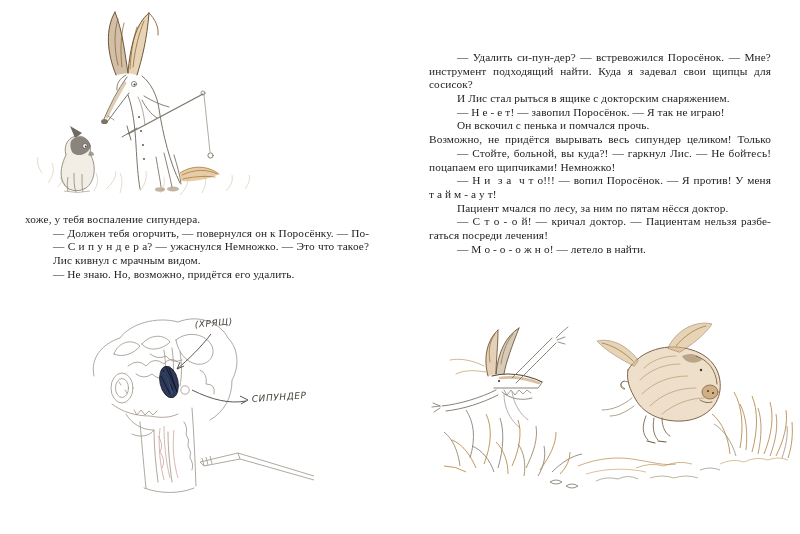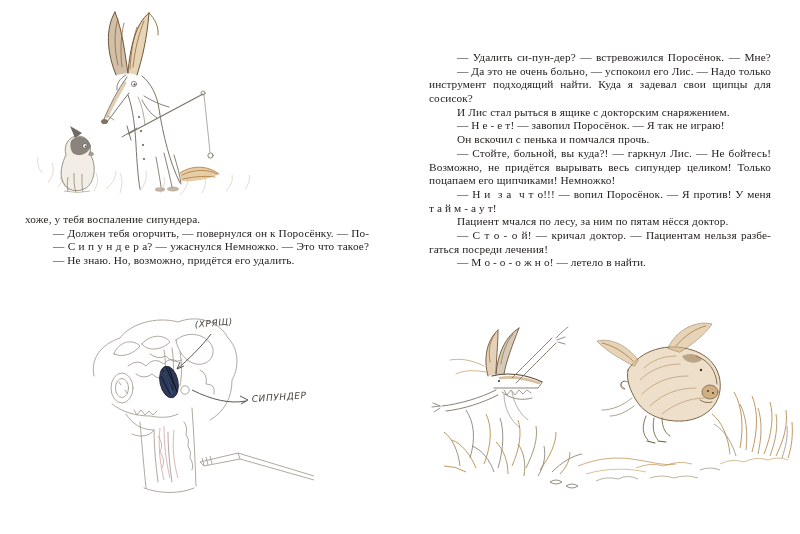--- a/index.html
+++ b/index.html
@@ -73,20 +73,21 @@
 
   <div class="text-block left">
 
       <div class="line">хоже, у тебя воспаление сипундера.</div>
 
       <div class="line indent j">— Должен тебя огорчить, — повернулся он к Поросёнку. — По-</div>
 
       <div class="line indent j">— С и п у н д е р а? — ужаснулся Немножко. — Это что такое?</div>
 
 
+      <div class="line indent">Лис кивнул с мрачным видом.</div>
 
       <div class="line indent">— Не знаю. Но, возможно, придётся его удалить.</div>
     </div>
 
   <svg id="illo-anatomy" class="illo" viewBox="0 0 240 185">
     <g fill="none" stroke="#9a9388" stroke-width="0.8" stroke-linecap="round">
       <path d="M14,66 C10,48 22,34 40,28 C50,14 76,6 98,12 C118,4 140,12 148,28 C158,38 160,56 152,70 C152,88 144,102 130,110"></path>
       <path d="M34,44 C38,32 52,28 60,36 C54,44 42,48 34,44 Z"></path>
       <path d="M62,34 C70,24 84,24 90,32 C82,40 68,42 62,34 Z"></path>
       <path d="M96,30 C108,20 126,24 132,36 C136,46 128,56 116,54 C106,52 98,42 96,30 Z"></path>
@@ -126,35 +127,34 @@
       <path d="M168,90 l-8,-4 M168,90 l-7,4"></path>
     </g>
     <text class="hand" x="134" y="16" text-anchor="middle" transform="rotate(-5 134 16)">(ХРЯЩ)</text>
     <text class="hand" x="172" y="92" transform="rotate(-4 172 92)">СИПУНДЕР</text>
   </svg>
 
   <div class="text-block right">
 
       <div class="line indent j">— Удалить си-пун-дер? — встревожился Поросёнок. — Мне?</div>
 
-      <div class="line indent j">— Да это не очень больно, — успокоил его Лис. — Надо только</div>
 
       <div class="line j">инструмент подходящий найти. Куда я задевал свои щипцы для</div>
 
       <div class="line">сосисок?</div>
 
       <div class="line indent">И Лис стал рыться в ящике с докторским снаряжением.</div>
 
       <div class="line indent">— Н е - е т! — завопил Поросёнок. — Я так не играю!</div>
 
       <div class="line indent">Он вскочил с пенька и помчался прочь.</div>
 
+      <div class="line j">Возможно, не придётся вырывать весь сипундер целиком! Только</div>
+
       <div class="line indent j">— Стойте, больной, вы куда?! — гаркнул Лис. — Не бойтесь!</div>
-
-      <div class="line j">Возможно, не придётся вырывать весь сипундер целиком! Только</div>
 
       <div class="line">поцапаем его щипчиками! Немножко!</div>
 
       <div class="line indent j">— Н и&nbsp;&nbsp;з а&nbsp;&nbsp;ч т о!!! — вопил Поросёнок. — Я против! У меня</div>
 
       <div class="line">т а й м - а у т!</div>
 
       <div class="line indent">Пациент мчался по лесу, за ним по пятам нёсся доктор.</div>
 
       <div class="line indent j">— С т о - о й! — кричал доктор. — Пациентам нельзя разбе-</div>

